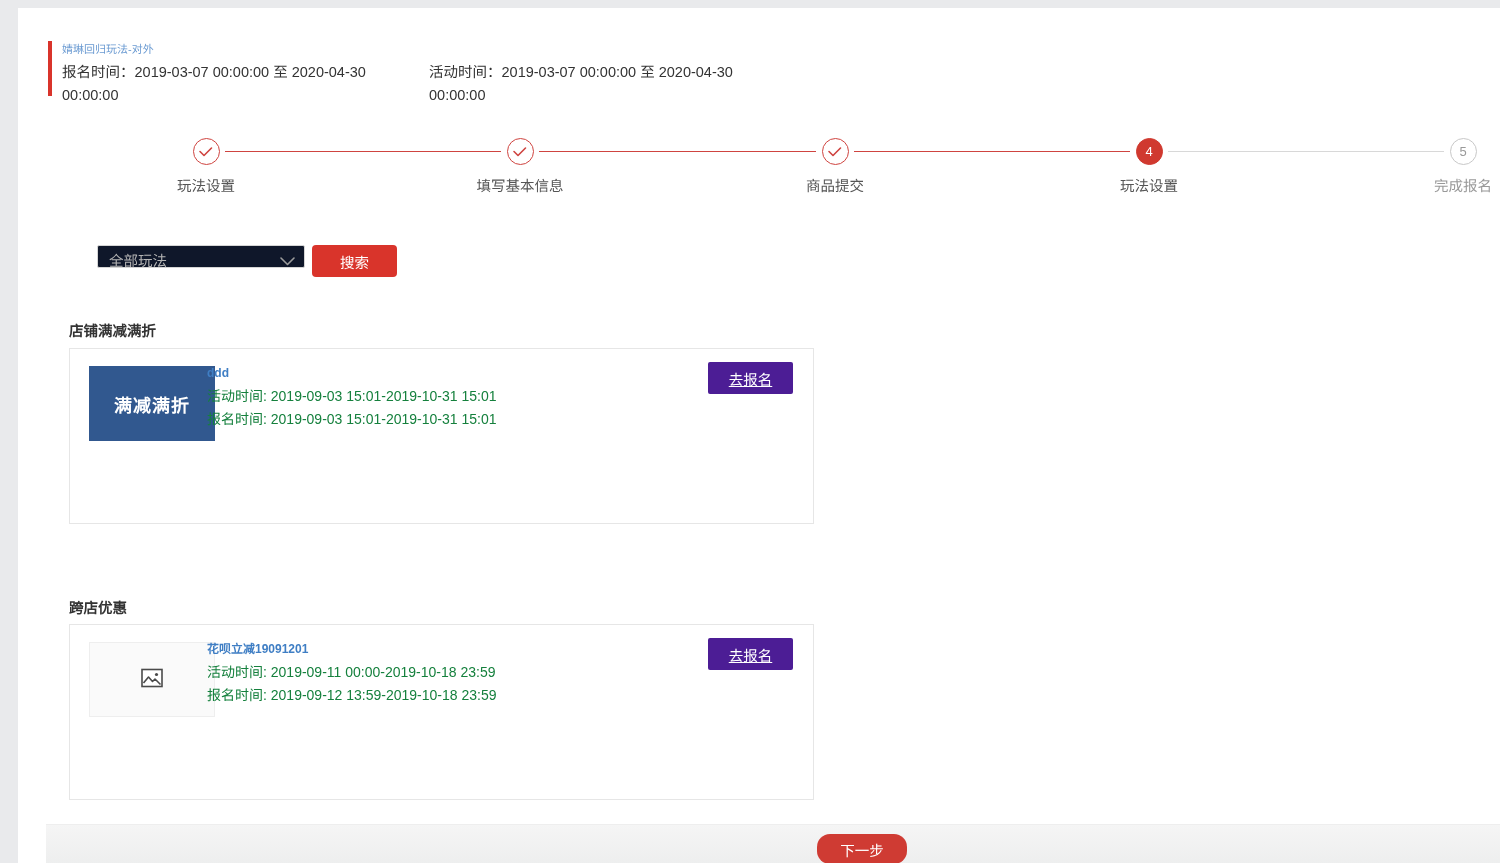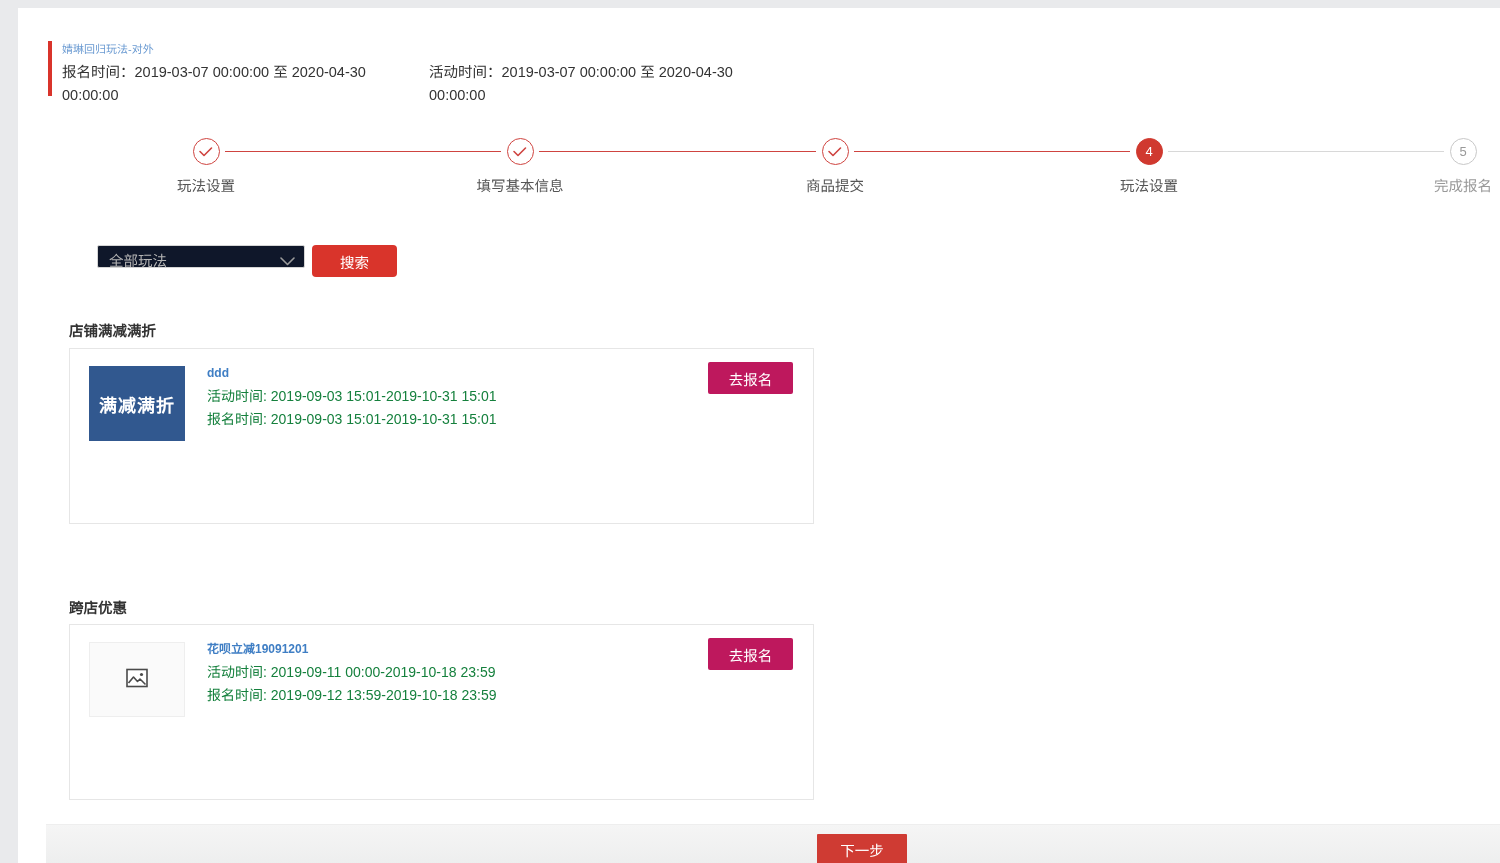--- a/index.html
+++ b/index.html
@@ -208,21 +208,21 @@
     box-sizing: border-box;
   }
   .card-inner {
     position: relative;
     height: 100%;
   }
   .thumb {
     position: absolute;
     left: 19px;
     top: 17px;
-    width: 96px;
+    width: 126px;
     height: 75px;
     box-sizing: border-box;
   }
   .thumb.blue {
     background: #31588f;
     color: #fff;
     font-size: 18px;
     font-weight: bold;
     display: flex;
     align-items: center;
@@ -253,28 +253,29 @@
     font-size: 14px;
     color: #15803d;
     line-height: 23px;
   }
   .btn-join {
     position: absolute;
     right: 20px;
     top: 13px;
     width: 85px;
     height: 32px;
-    background: #be185d;
+    background: #4c1d95;
     color: #fff;
     border: none;
     border-radius: 2px;
     font-size: 14.5px;
     font-family: inherit;
     cursor: pointer;
     padding: 0;
+    text-decoration: underline;
   }
 
   
   .footer-bar {
     position: absolute;
     left: 28px;
     top: 816px;
     width: 1472px;
     height: 47px;
     background: linear-gradient(to bottom, #f5f5f5 0%, #eceded 100%);
@@ -283,21 +284,21 @@
   }
   .btn-next {
     position: absolute;
     left: 771px;
     top: 9px;
     width: 90px;
     height: 30px;
     background: #cf3b33;
     color: #fff;
     border: none;
-    border-radius: 1px;
+    border-radius: 13px;
     font-size: 14.5px;
     font-family: inherit;
     cursor: pointer;
     padding: 0;
   }
 </style>
 </head>
 <body>
 
 <div id="page">

